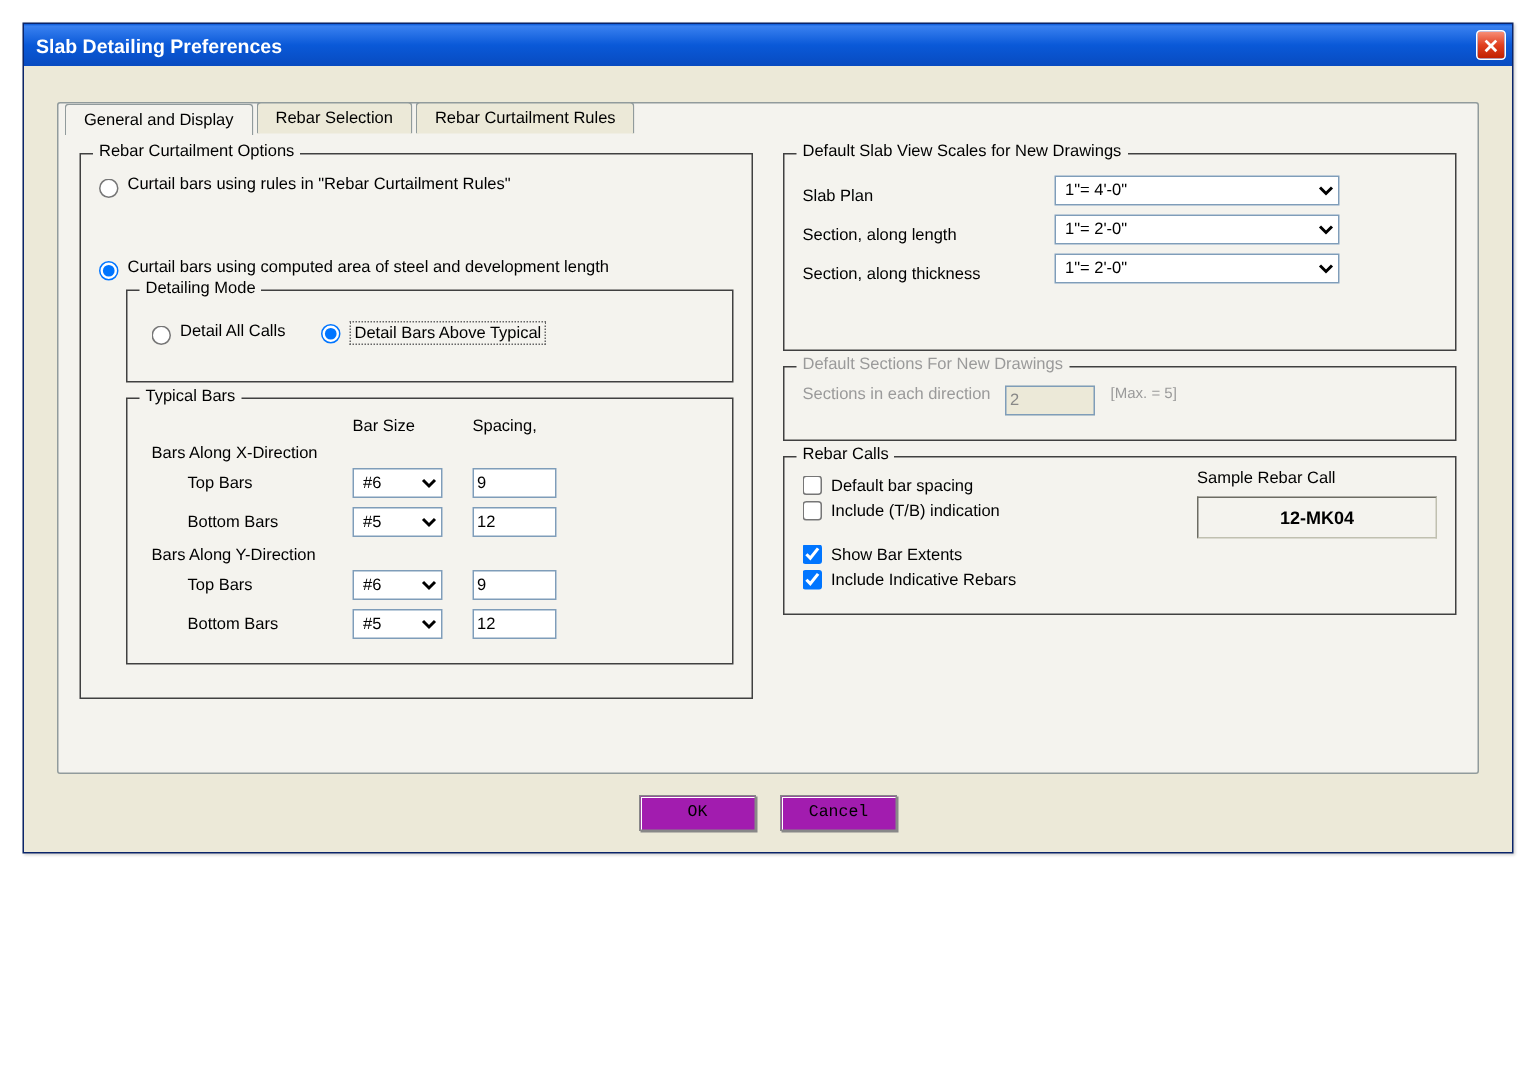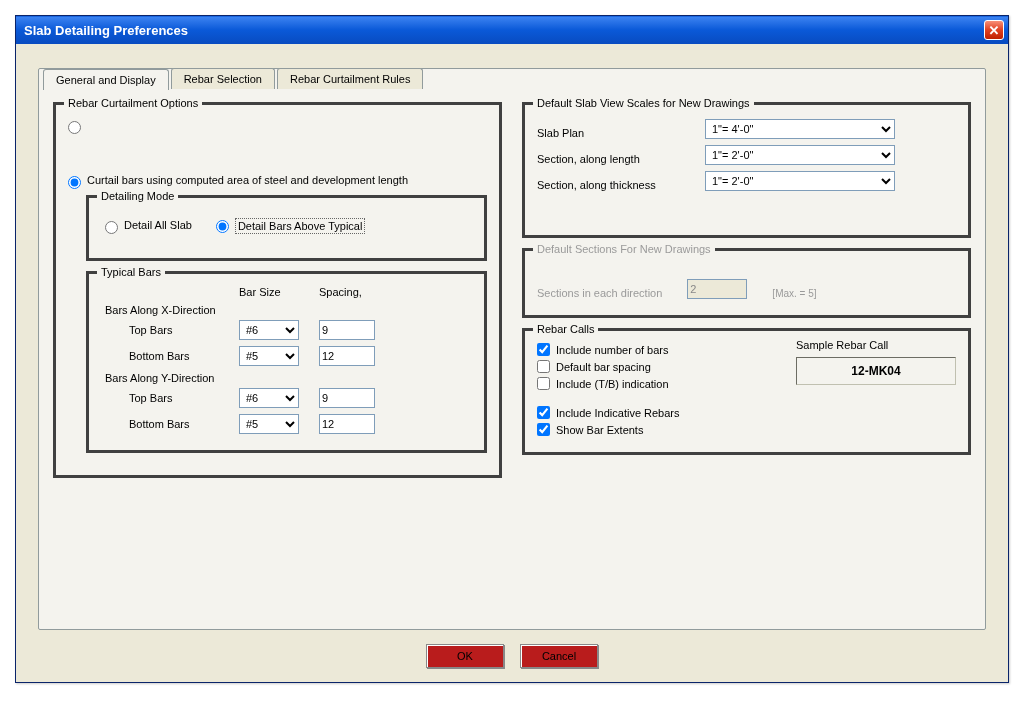--- a/index.html
+++ b/index.html
@@ -4,21 +4,21 @@
 <style>
 * { box-sizing: border-box; margin: 0; padding: 0; }
 body {
   font-family: Tahoma, Arial, sans-serif;
   font-size: 11px;
   background: #fff;
   padding: 15px;
 }
 .window {
   width: 994px;
-  height: 668px;
+  height: 554px;
   border: 1px solid #0a246a;
   background: #ece9d8;
   display: flex;
   flex-direction: column;
   box-shadow: 1px 1px 2px rgba(0,0,0,0.2);
 }
 .titlebar {
   height: 28px;
   background: linear-gradient(to bottom, #0a59d8 0%, #3a81f0 5%, #0a59d8 50%, #084bc0 100%);
   color: #fff;
@@ -81,21 +81,21 @@
 }
 .tab-body {
   padding: 12px 14px 10px 14px;
   display: flex;
   gap: 20px;
 }
 .col-left { flex: 1; }
 .col-right { flex: 1; }
 
 .fieldset {
-  border: 3px solid #404040;
+  border: 1px solid #404040;
   padding: 8px 12px 12px 12px;
   margin-bottom: 10px;
   position: relative;
 }
 .fieldset > .legend {
   position: absolute;
   top: -8px;
   left: 8px;
   background: #f4f3ee;
   padding: 0 4px;
@@ -168,24 +168,23 @@
 .scale-row .lbl { width: 160px; }
 .scale-row select { width: 190px; }
 
 .disabled-fs {
   color: #9a9a9a;
 }
 .disabled-fs .legend { color: #9a9a9a; }
 
 .sections-row {
   display: flex;
-  align-items: flex-end;
-  gap: 25px;
+  align-items: flex-start;
+  gap: 10px;
   padding: 4px 0;
-  margin-top: 16px;
 }
 .sections-row input { width: 60px; }
 .hint { font-size: 10px; color: #9a9a9a; }
 
 .rc-grid {
   display: flex;
   gap: 20px;
 }
 .rc-left {
   flex: 1;
@@ -215,22 +214,22 @@
 .btn-row {
   display: flex;
   justify-content: center;
   gap: 16px;
   margin-top: 14px;
 }
 .btn {
   min-width: 78px;
   height: 24px;
   border: 1px solid #888;
-  background: #b91c1c;
-  font-family: Liberation Sans, sans-serif;
+  background: #a21caf;
+  font-family: Liberation Mono, monospace;
   font-size: 11px;
   cursor: pointer;
   box-shadow: inset 1px 1px 0 #fff, 1px 1px 0 #888;
 }
 
 .spacer { height: 28px; }
 </style>
 </head>
 <body>
 
@@ -253,37 +252,38 @@
 
       <div class="tab-body">
 
         <div class="col-left">
 
           <div class="fieldset">
             <div class="legend">Rebar Curtailment Options</div>
 
             <div class="radio-row">
               <input type="radio" name="curt" style="">
+              <label>Curtail bars using rules in "Rebar Curtailment Rules"</label>
             </div>
 
             <div class="spacer"></div>
 
             <div class="radio-row">
               <input type="radio" name="curt" checked="" style="">
               <label>Curtail bars using computed area of steel and development length</label>
             </div>
 
             <div class="inner-group">
 
               <div class="fieldset">
                 <div class="legend">Detailing Mode</div>
                 <div class="detail-mode-row">
                   <div class="radio-row">
                     <input type="radio" name="dmode" style="">
-                    <label>Detail All Slab</label>
+                    <label>Detail All Calls</label>
                   </div>
                   <div class="radio-row">
                     <input type="radio" name="dmode" checked="" style="">
                     <label class="dotted-focus">Detail Bars Above Typical</label>
                   </div>
                 </div>
               </div>
 
               <div class="fieldset typical-bars">
                 <div class="legend">Typical Bars</div>
@@ -345,39 +345,35 @@
               <input type="text" disabled="" value="2" style="">
               <span class="hint">[Max. = 5]</span>
             </div>
           </div>
 
           <div class="fieldset">
             <div class="legend">Rebar Calls</div>
             <div class="rc-grid">
               <div class="rc-left">
                 <div class="check-row">
-                  <input type="checkbox" checked="" style="">
-                  <label>Include number of bars</label>
-                </div>
-                <div class="check-row">
                   <input type="checkbox" style="">
                   <label>Default bar spacing</label>
                 </div>
                 <div class="check-row">
                   <input type="checkbox" style="">
                   <label>Include (T/B) indication</label>
                 </div>
                 <div style="height:8px"></div>
                 <div class="check-row">
                   <input type="checkbox" checked="" style="">
-                  <label>Include Indicative Rebars</label>
+                  <label>Show Bar Extents</label>
                 </div>
                 <div class="check-row">
                   <input type="checkbox" checked="" style="">
-                  <label>Show Bar Extents</label>
+                  <label>Include Indicative Rebars</label>
                 </div>
               </div>
               <div class="rc-right">
                 <div class="sample-label">Sample Rebar Call</div>
                 <div class="sample-box">12-MK04</div>
               </div>
             </div>
           </div>
 
         </div>

